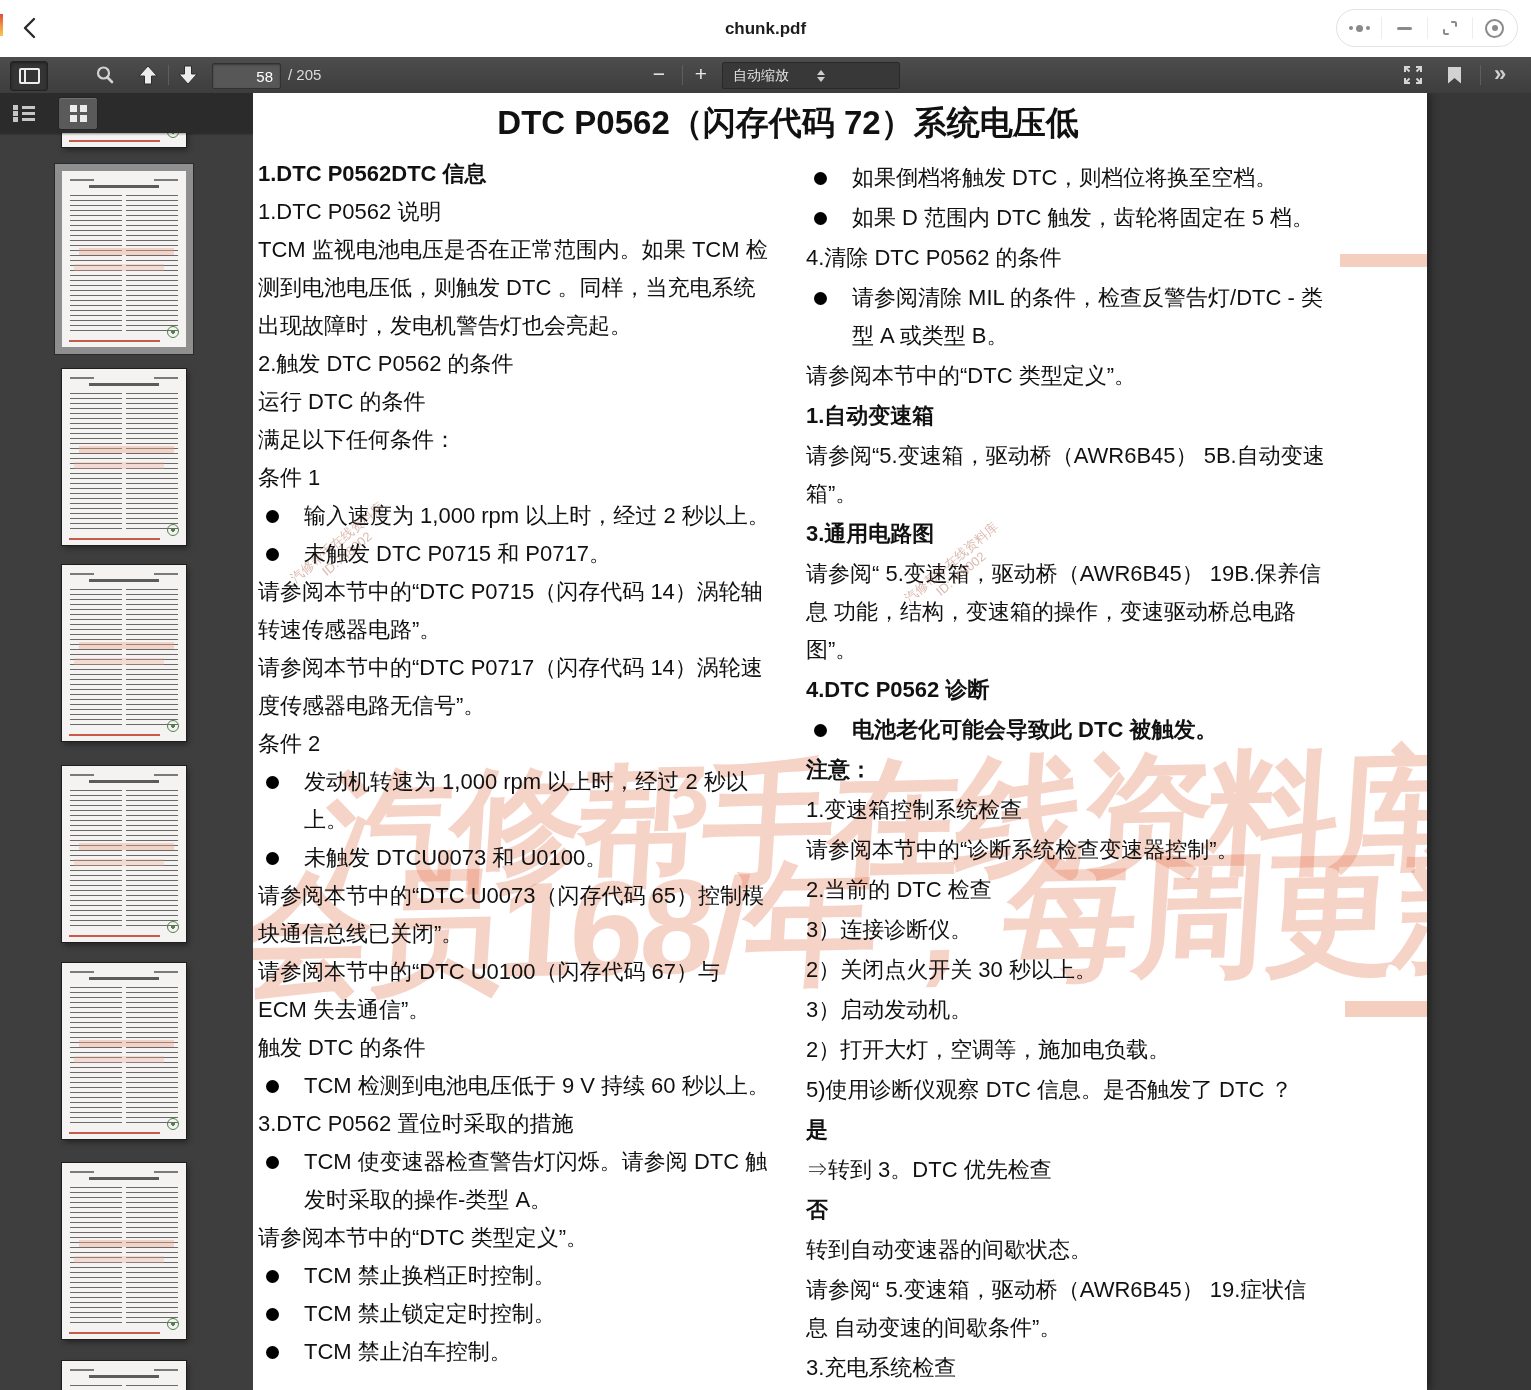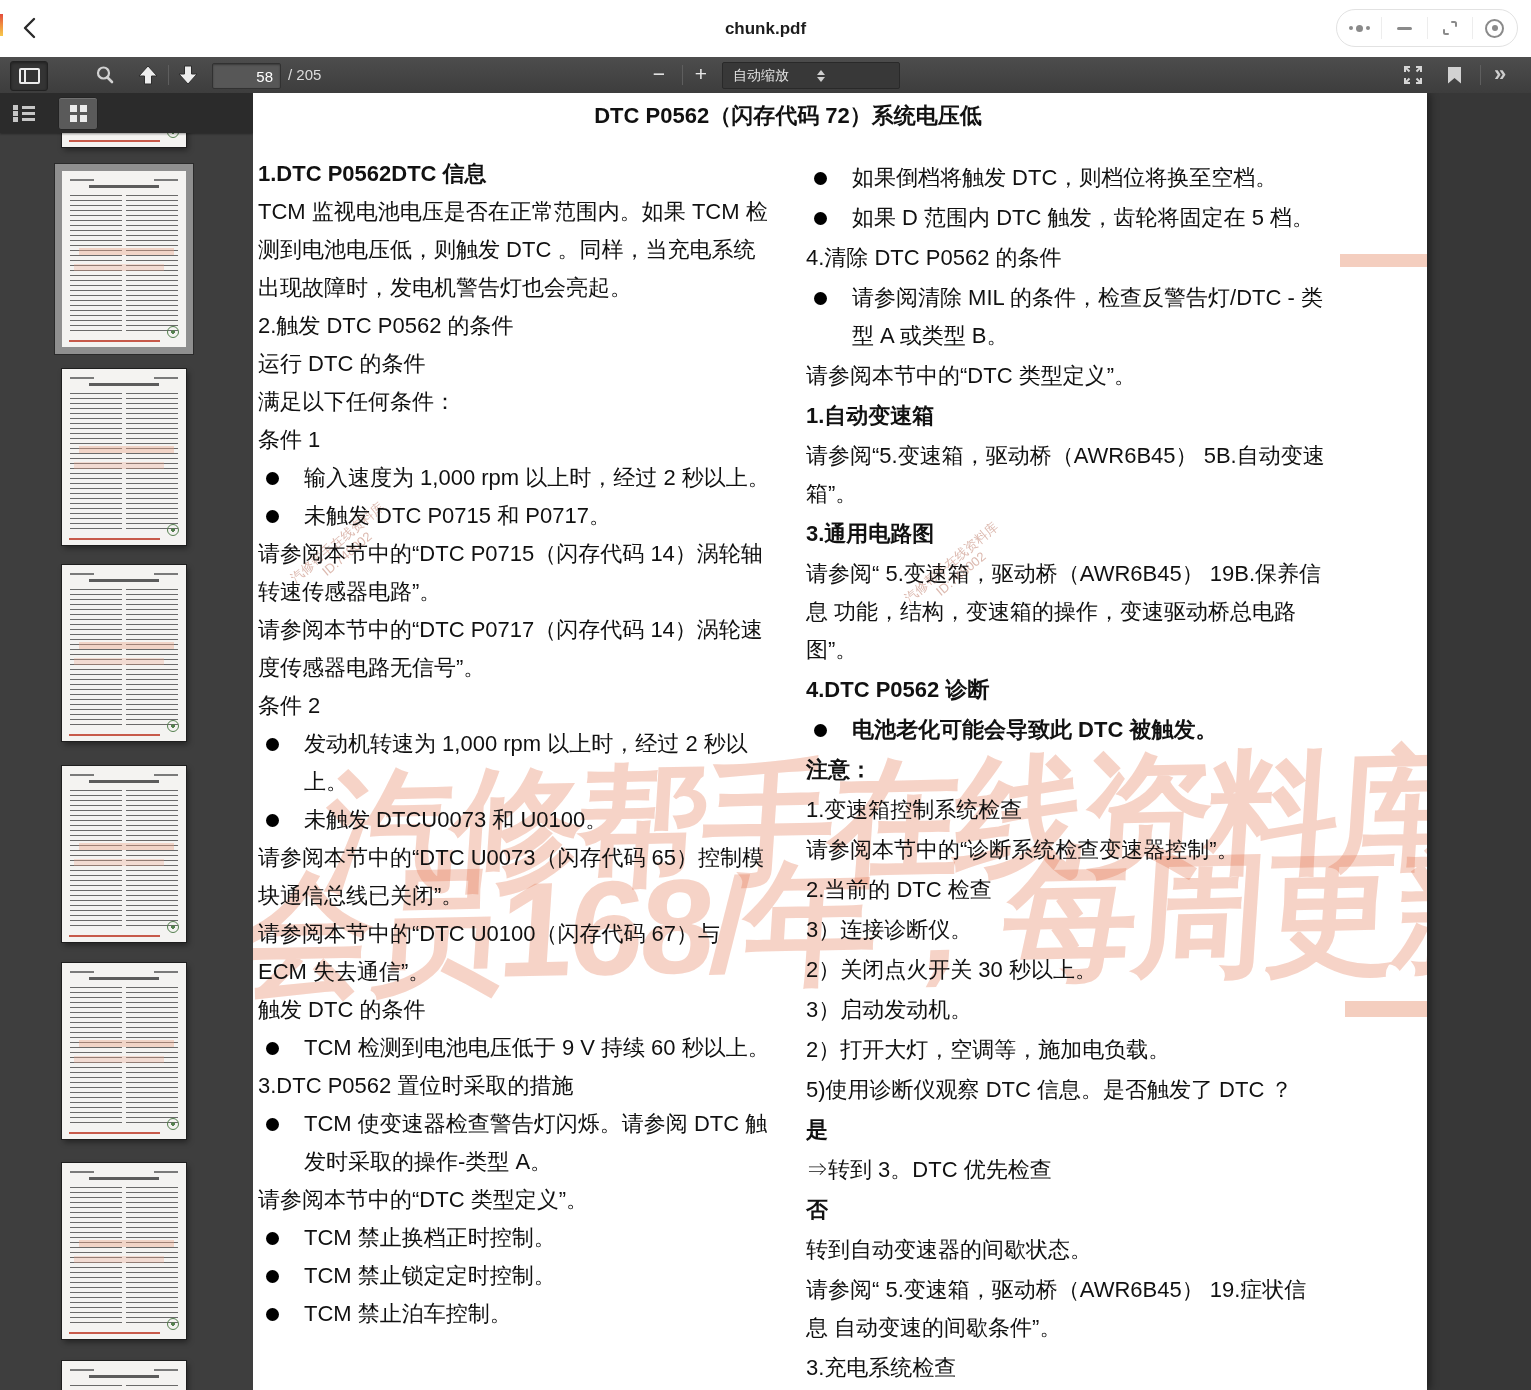--- a/index.html
+++ b/index.html
@@ -77,21 +77,21 @@
        border:1px solid #242424;border-radius:3px;box-shadow:inset 0 1px 0 rgba(255,255,255,.15);
        display:flex;align-items:center;justify-content:center;cursor:pointer;}
   .grid-icon{width:17px;height:17px;display:grid;grid-template-columns:7px 7px;
        grid-template-rows:7px 7px;gap:3px;}
   .grid-icon i{background:#ececec;display:block;}
   
   .viewer{position:absolute;left:253px;top:93px;width:1278px;height:1297px;background:#373737;overflow:hidden;}
   .pdf-page{position:absolute;left:0;top:0;width:1174px;height:1297px;background:#fff;overflow:hidden;
        box-shadow:3px 0 8px rgba(0,0,0,.45);color:#111;}
   .page-title{position:absolute;left:0;top:8px;width:1070px;text-align:center;
-       font-size:22px;font-weight:700;z-index:2;}
+       font-size:33px;font-weight:700;z-index:2;}
   .col{position:absolute;z-index:2;font-size:22px;line-height:38px;}
   .col-left{left:5px;top:62px;width:517px;}
   .col-right{left:553px;top:66px;width:522px;}
   .col-right .block{margin-bottom:2px;}
   .block.hbold{font-weight:700;}
   .block.bullet,.block.bullet-bold{padding-left:46px;position:relative;}
   .block.bullet-bold{font-weight:700;}
   .block.bullet::before,.block.bullet-bold::before{content:'';position:absolute;left:8px;top:13px;
        width:13px;height:13px;border-radius:50%;background:#000;}
   
@@ -295,20 +295,21 @@
       <div>汽修帮手在线资料库</div>
       <div>ID:748002</div>
     </div>
     <div class="wm-stamp stampB">
       <div>汽修帮手在线资料库</div>
       <div>ID:748002</div>
     </div>
     <div class="page-title">DTC P0562（闪存代码 72）系统电压低</div>
     <div class="col col-left" id="colL">
         <div class="block hbold">1.DTC P0562DTC 信息</div>
+        <div class="block plain">1.DTC P0562 说明</div>
         <div class="block plain">TCM 监视电池电压是否在正常范围内。如果 TCM 检测到电池电压低，则触发 DTC 。同样，当充电系统出现故障时，发电机警告灯也会亮起。</div>
         <div class="block plain">2.触发 DTC P0562 的条件</div>
         <div class="block plain">运行 DTC  的条件</div>
         <div class="block plain">满足以下任何条件：</div>
         <div class="block plain">条件 1</div>
         <div class="block bullet">输入速度为 1,000 rpm 以上时，经过 2 秒以上。</div>
         <div class="block bullet">未触发 DTC P0715 和 P0717。</div>
         <div class="block plain">请参阅本节中的“DTC P0715（闪存代码 14）涡轮轴转速传感器电路”。</div>
         <div class="block plain">请参阅本节中的“DTC P0717（闪存代码 14）涡轮速度传感器电路无信号”。</div>
         <div class="block plain">条件 2</div>

